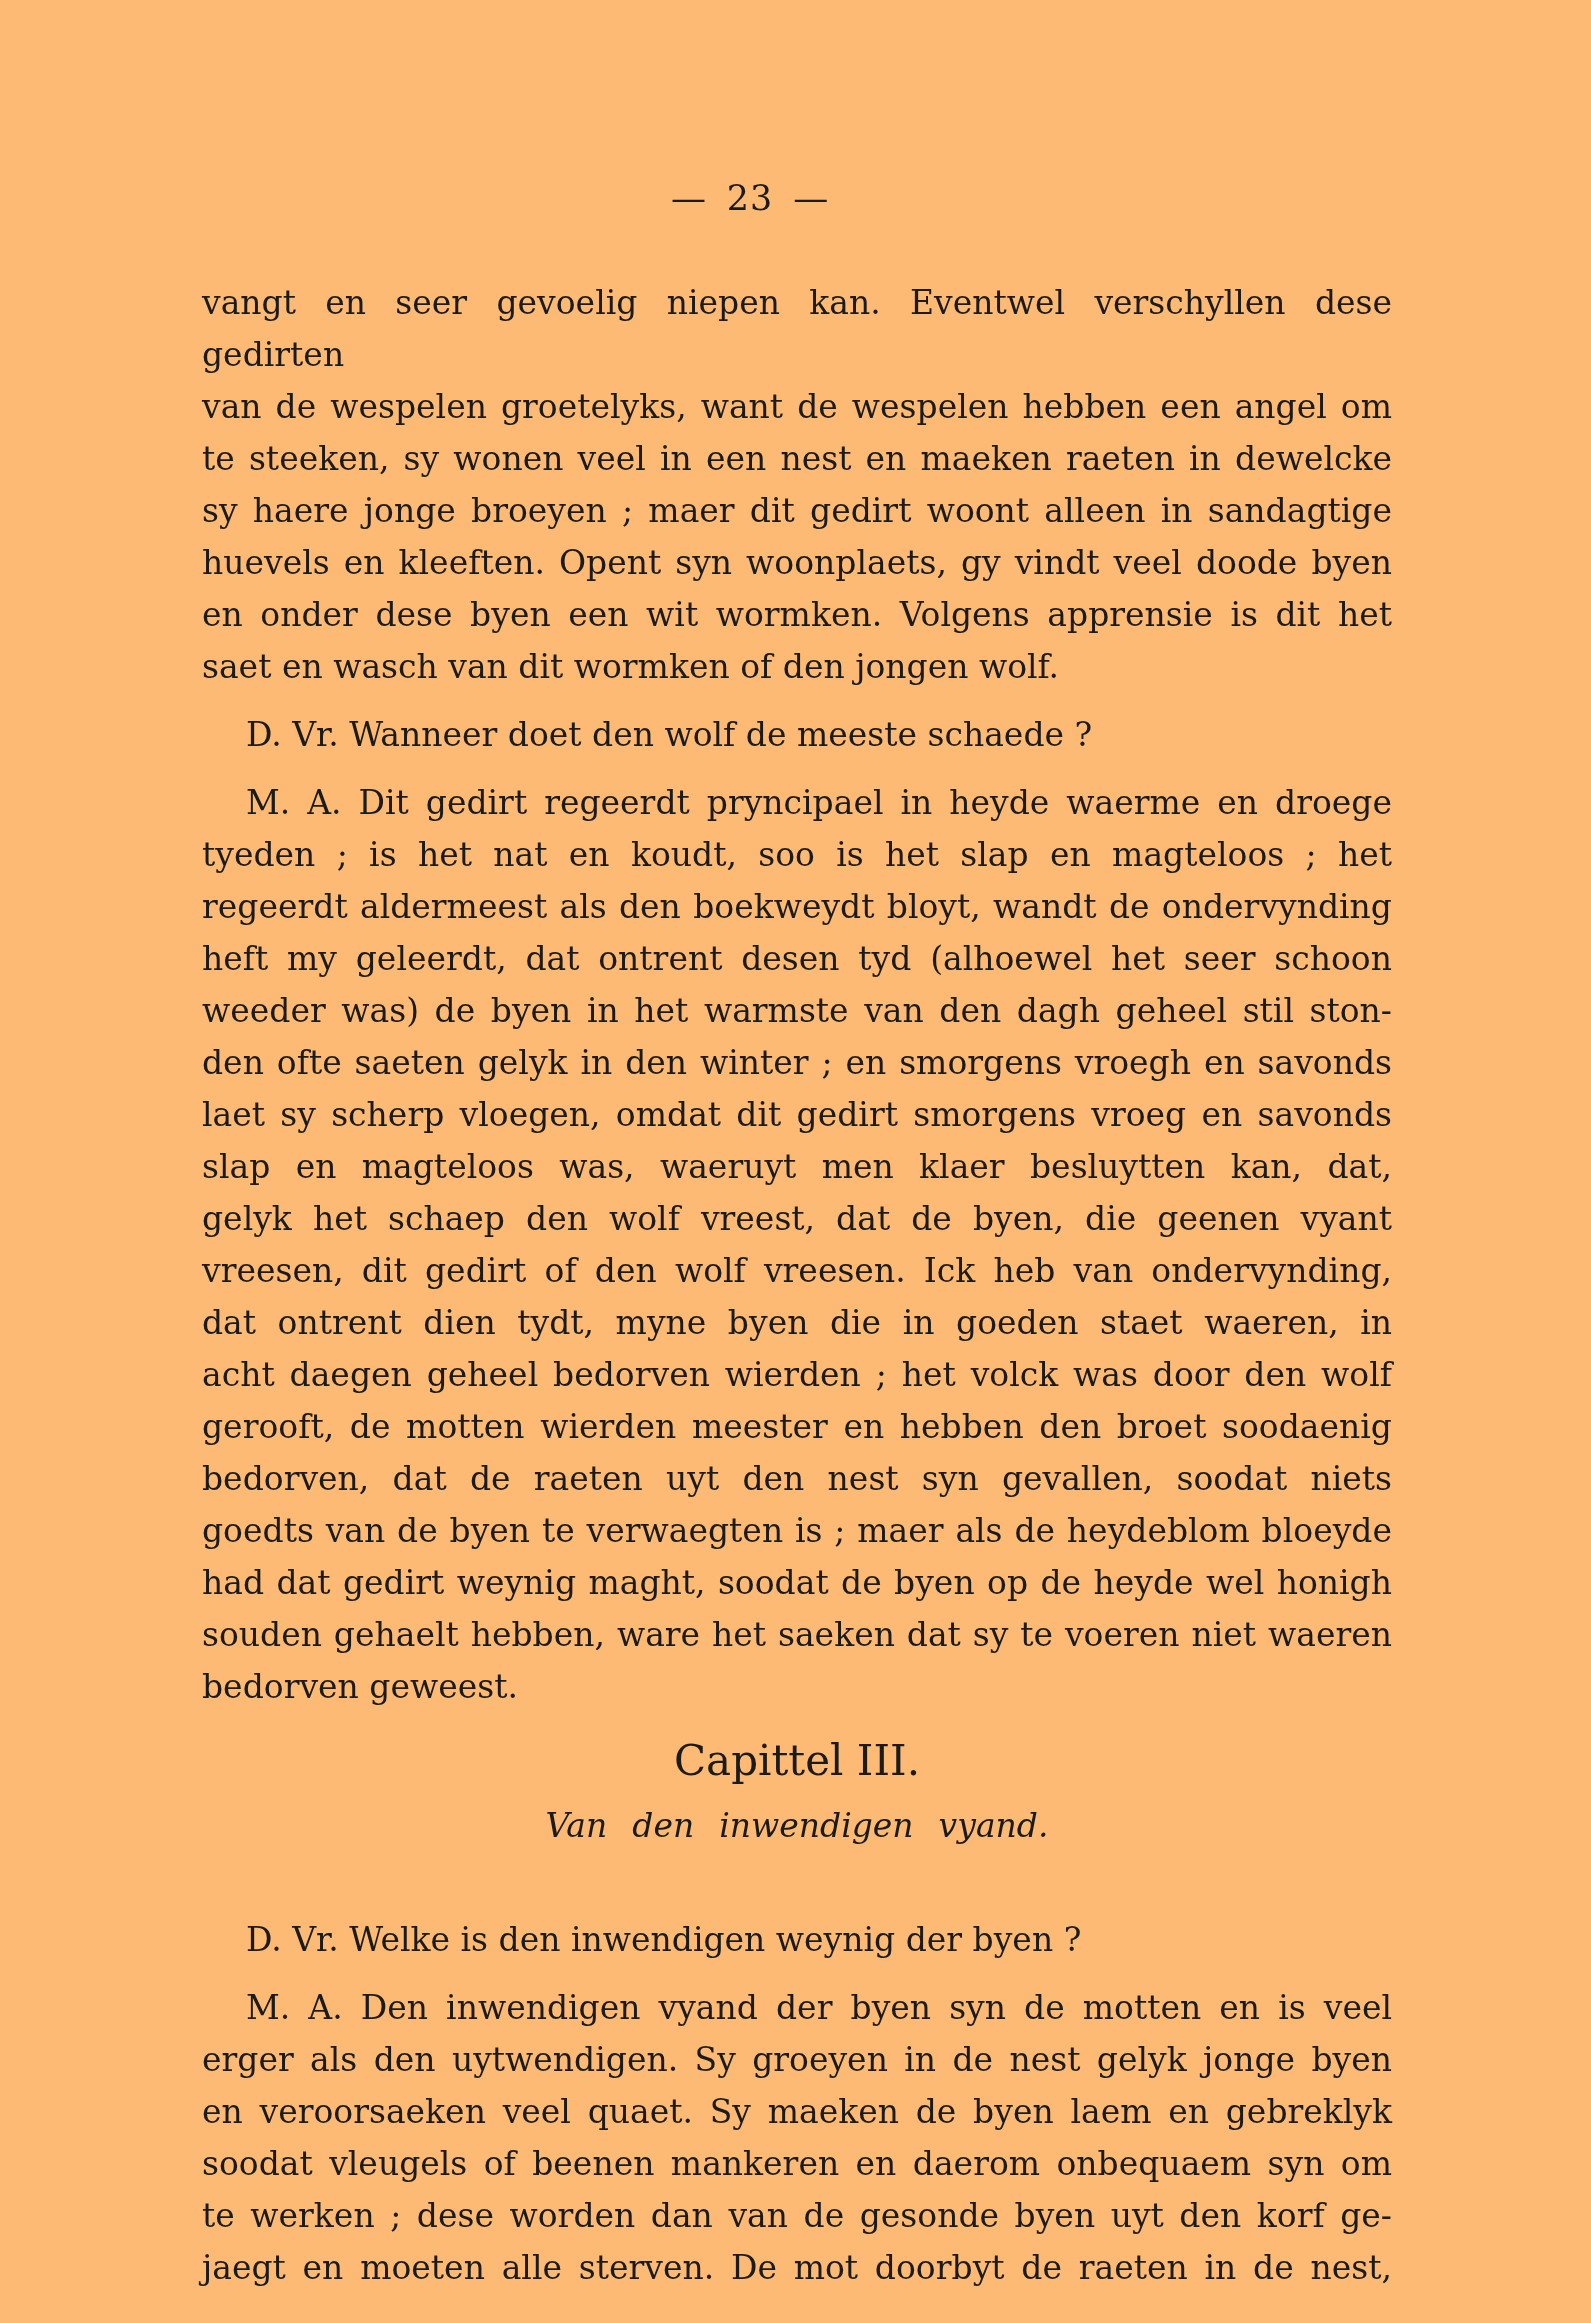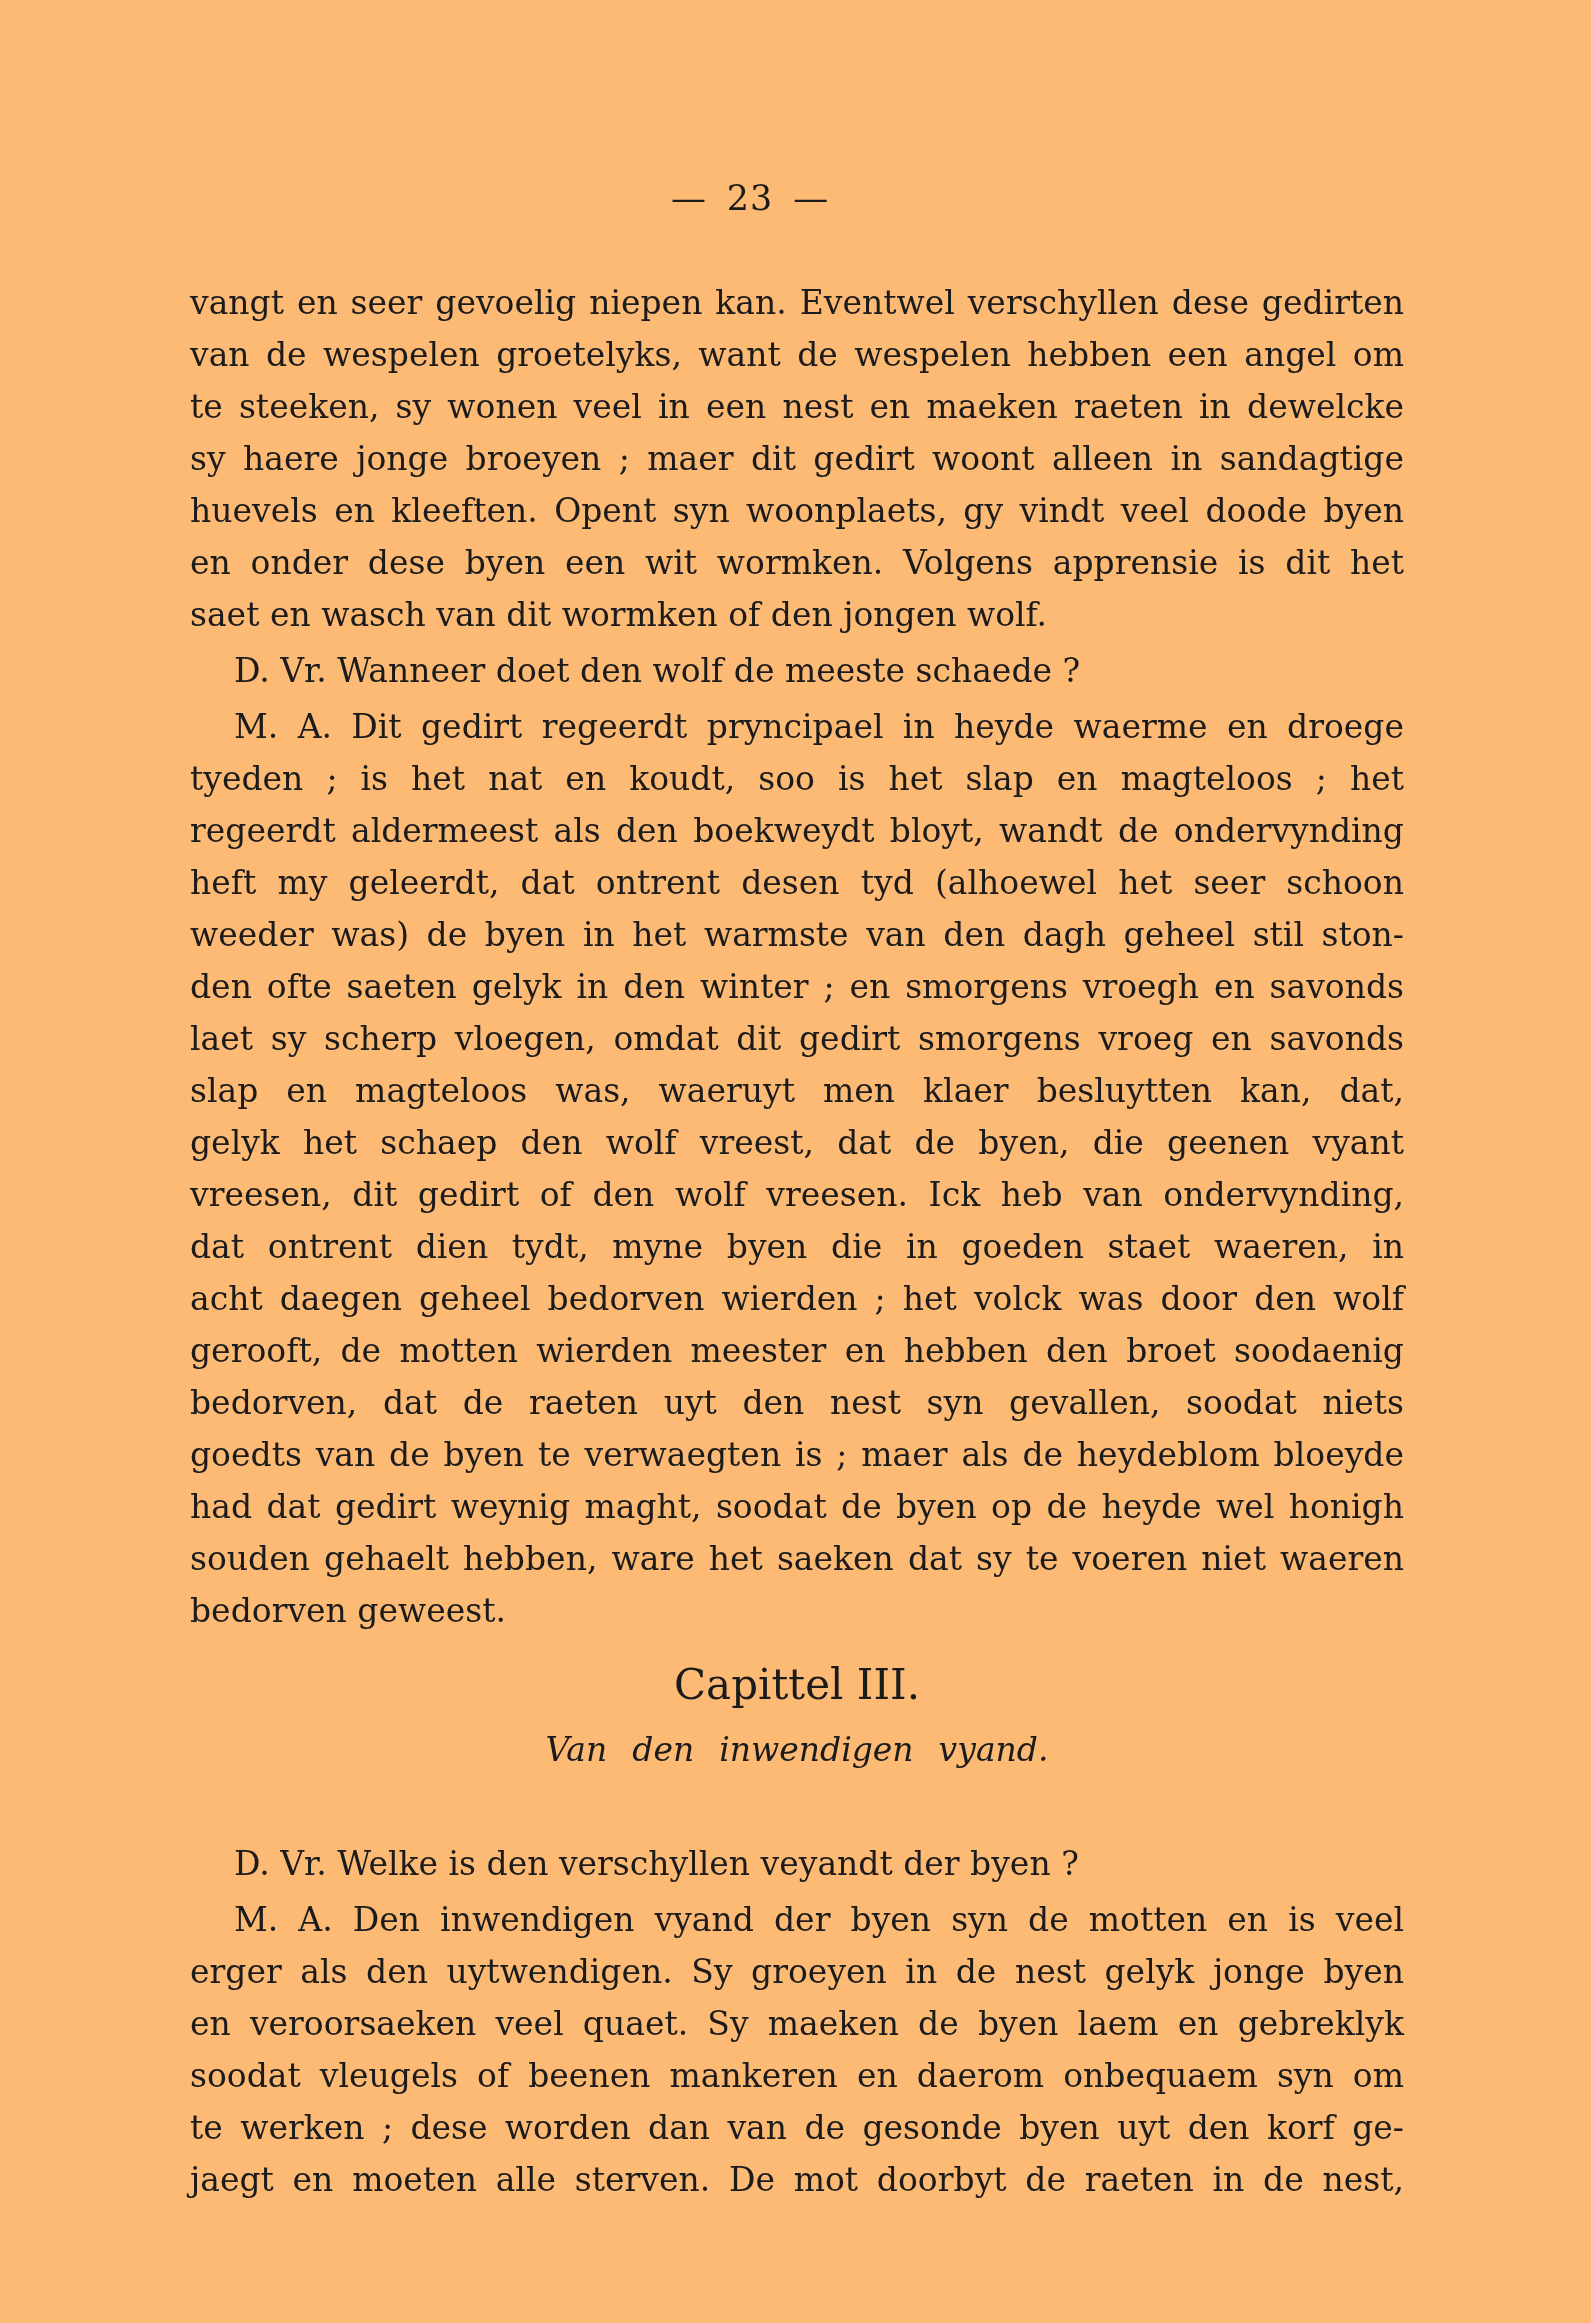--- a/index.html
+++ b/index.html
@@ -17,21 +17,21 @@
   .page-header {
     text-align: center;
     position: relative;
     left: -47px;
     font-size: 35px;
     line-height: 40px;
     margin-bottom: 59px;
     letter-spacing: 0.9px;
   }
   .page-header .dash { margin: 0 20px; }
-  .para { margin: 4px; }
+  .para { margin: 16px; }
   .line {
     font-size: 33px;
     line-height: 52px;
     text-align: justify;
     text-align-last: justify;
     white-space: normal;
   }
   .line.lastline { text-align-last: left; }
   .line.firstline { text-indent: 44px; }
   .chapter-heading {
@@ -93,21 +93,21 @@
         <div class="line lastline">bedorven geweest.</div>
       </div>
     </div>
 
   <div class="chapter-heading">Capittel III.</div>
 
   <div class="chapter-subtitle">Van den inwendigen vyand.</div>
 
   <div>
       <div class="para">
-        <div class="line firstline lastline">D. Vr. Welke is den verschyllen veyandt der byen ?</div>
+        <div class="line firstline lastline">D. Vr. Welke is den inwendigen weynig der byen ?</div>
       </div>
       <div class="para">
         <div class="line firstline">M. A. Den inwendigen vyand der byen syn de motten en is veel</div>
         <div class="line">erger als den uytwendigen. Sy groeyen in de nest gelyk jonge byen</div>
         <div class="line">en veroorsaeken veel quaet. Sy maeken de byen laem en gebreklyk</div>
         <div class="line">soodat vleugels of beenen mankeren en daerom onbequaem syn om</div>
         <div class="line">te werken ; dese worden dan van de gesonde byen uyt den korf ge-</div>
         <div class="line">jaegt en moeten alle sterven. De mot doorbyt de raeten in de nest,</div>
       </div>
     </div>

